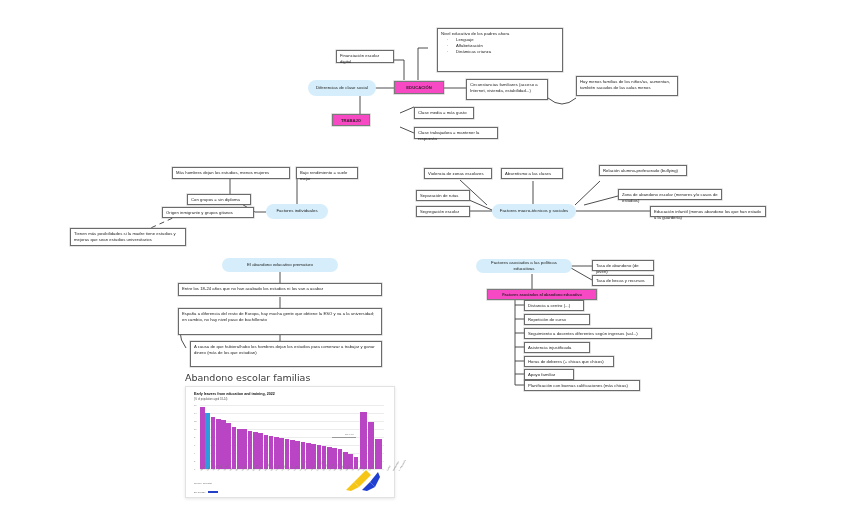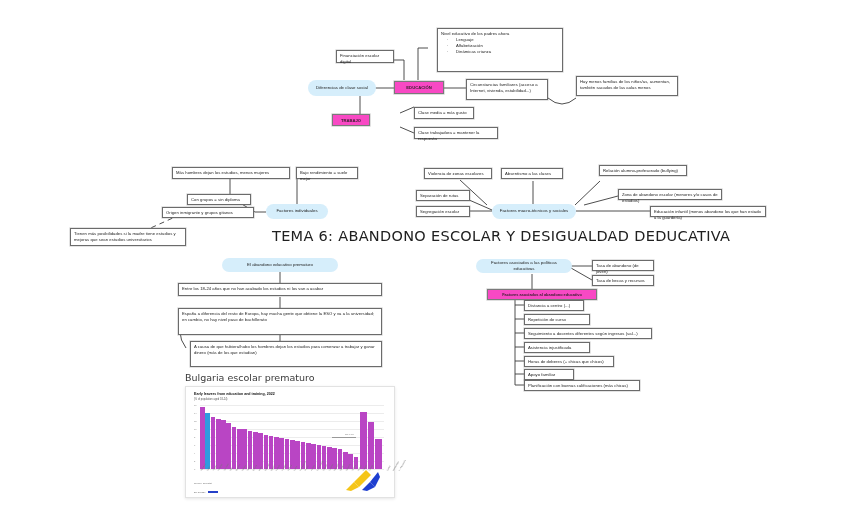--- a/index.html
+++ b/index.html
@@ -185,21 +185,20 @@
   </div>
 
   <div class="box" style="left:414px;top:107px;width:60px;height:12px;">
     <span>Clase media = más gusto</span>
   </div>
 
   <div class="box" style="left:414px;top:127px;width:84px;height:12px;">
     <span>Clase trabajadora = mantener la respuesta</span>
   </div>
 
-  <div class="title" style="left:272px;top:228px;">TEMA 6: ABANDONO ESCOLAR Y DESIGUALDAD DEDUCATIVA</div>
 
   <div class="pill" style="left:266px;top:204px;width:62px;height:15px;">
     <span>Factores individuales</span>
   </div>
 
   <div class="box" style="left:172px;top:167px;width:118px;height:12px;">
     <span>Más hombres dejan los estudios, menos mujeres</span>
   </div>
   <div class="box" style="left:296px;top:167px;width:62px;height:12px;">
     <span>Bajo rendimiento = suele mejor</span>
@@ -284,21 +283,21 @@
   <div class="box" style="left:524px;top:356px;width:90px;height:11px;">
     <span>Horas de deberes (+ chicas que chicos)</span>
   </div>
   <div class="box" style="left:524px;top:369px;width:50px;height:11px;">
     <span>Apoyo familiar</span>
   </div>
   <div class="box" style="left:524px;top:380px;width:116px;height:11px;">
     <span>Planificación con buenas calificaciones (más chicas)</span>
   </div>
 
-  <div id="chart-heading">Bulgaria escolar prematuro</div>
+  <div id="chart-heading">Abandono escolar familias</div>
 
   <div id="chart-card">
     <div class="c-title">Early leavers from education and training, 2022</div>
     <div class="c-sub">(% of population aged 18-24)</div>
 
     <div class="plot">
       <div class="grid" style="top:0%;"></div>
       <div class="grid" style="top:12.5%;"></div>
       <div class="grid" style="top:25%;"></div>
       <div class="grid" style="top:37.5%;"></div>

